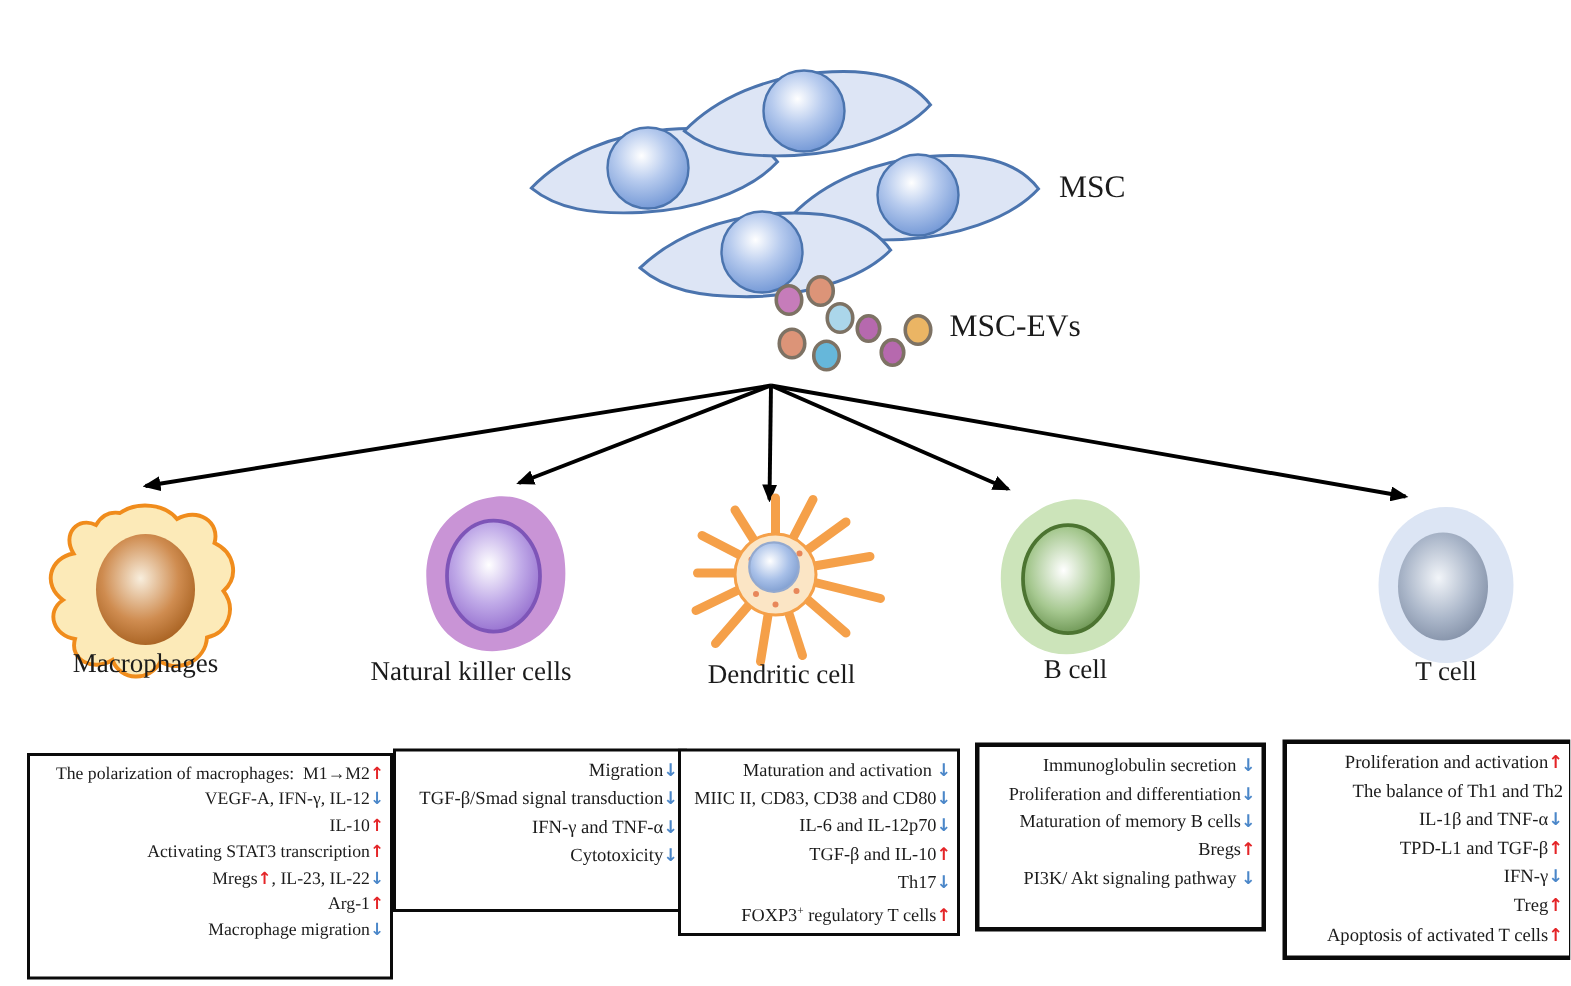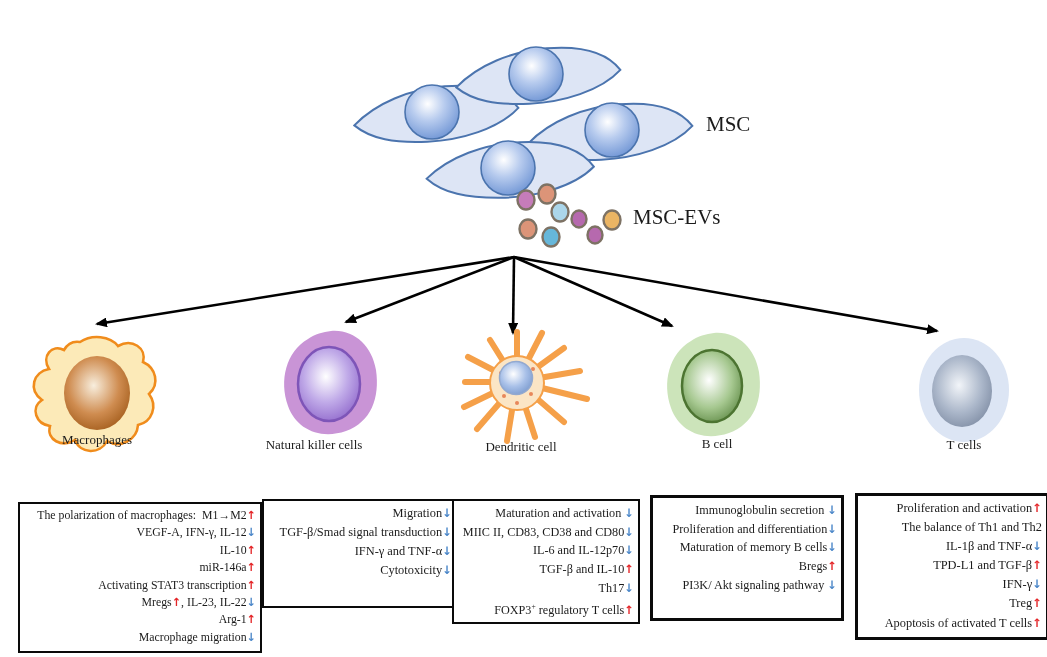--- a/index.html
+++ b/index.html
@@ -2,21 +2,21 @@
 <html><head>
 <meta charset="utf-8">
 <style>
   html,body{margin:0;padding:0;background:#fff;}
   .stage{position:relative;width:1047px;height:657px;background:#ffffff;overflow:hidden;
          font-family:"Liberation Serif", "DejaVu Serif", serif;color:#1b1b1b;margin-top:12px;}
   svg.art{position:absolute;left:0;top:0;}
   .lbl{position:absolute;white-space:nowrap;}
   .msc-lbl{left:706px;top:100px;font-size:21px;}
   .evs-lbl{left:633px;top:193px;font-size:21px;}
-  .cell-lbl{font-size:13px;transform:translateX(-50%);}
+  .cell-lbl{font-size:18px;transform:translateX(-50%);}
   .lbl-mac{left:97px;top:420px;}
   .lbl-nk{left:314px;top:425px;}
   .lbl-dc{left:521px;top:427px;}
   .lbl-b{left:717px;top:424px;}
   .lbl-t{left:964px;top:425px;}
   .box{position:absolute;background:#fff;border:2px solid #0a0a0a;overflow:hidden;
        padding:3px 4px;}
   .box-line{white-space:nowrap;text-align:right;}
   .box1{left:18px;top:490px;width:232px;height:141px;font-size:11.8px;line-height:17.4px;}
   .box2{left:262px;top:487px;width:184px;height:99px;font-size:12.4px;line-height:19px;}
@@ -163,27 +163,26 @@
     </g>
   </svg>
 
   <div class="lbl msc-lbl">MSC</div>
   <div class="lbl evs-lbl">MSC-EVs</div>
 
   <div class="lbl cell-lbl lbl-mac">Macrophages</div>
   <div class="lbl cell-lbl lbl-nk">Natural killer cells</div>
   <div class="lbl cell-lbl lbl-dc">Dendritic cell</div>
   <div class="lbl cell-lbl lbl-b">B cell</div>
-  <div class="lbl cell-lbl lbl-t">T cells</div>
+  <div class="lbl cell-lbl lbl-t">T cell</div>
 
   <div class="box box1">
       <div class="box-line"><span>The polarization of macrophages:&nbsp; M1→M2</span><span class="ar up">↑</span></div>
       <div class="box-line"><span>VEGF-A, IFN-γ, IL-12</span><span class="ar down">↓</span></div>
       <div class="box-line"><span>IL-10</span><span class="ar up">↑</span></div>
-      <div class="box-line"><span>miR-146a</span><span class="ar up">↑</span></div>
       <div class="box-line"><span>Activating STAT3 transcription</span><span class="ar up">↑</span></div>
       <div class="box-line"><span>Mregs</span><span class="ar up">↑</span><span>, IL-23, IL-22</span><span class="ar down">↓</span></div>
       <div class="box-line"><span>Arg-1</span><span class="ar up">↑</span></div>
       <div class="box-line"><span>Macrophage migration</span><span class="ar down">↓</span></div>
     </div>
   <div class="box box2">
       <div class="box-line"><span>Migration</span><span class="ar down">↓</span></div>
       <div class="box-line"><span>TGF-β/Smad signal transduction</span><span class="ar down">↓</span></div>
       <div class="box-line"><span>IFN-γ and TNF-α</span><span class="ar down">↓</span></div>
       <div class="box-line"><span>Cytotoxicity</span><span class="ar down">↓</span></div>

